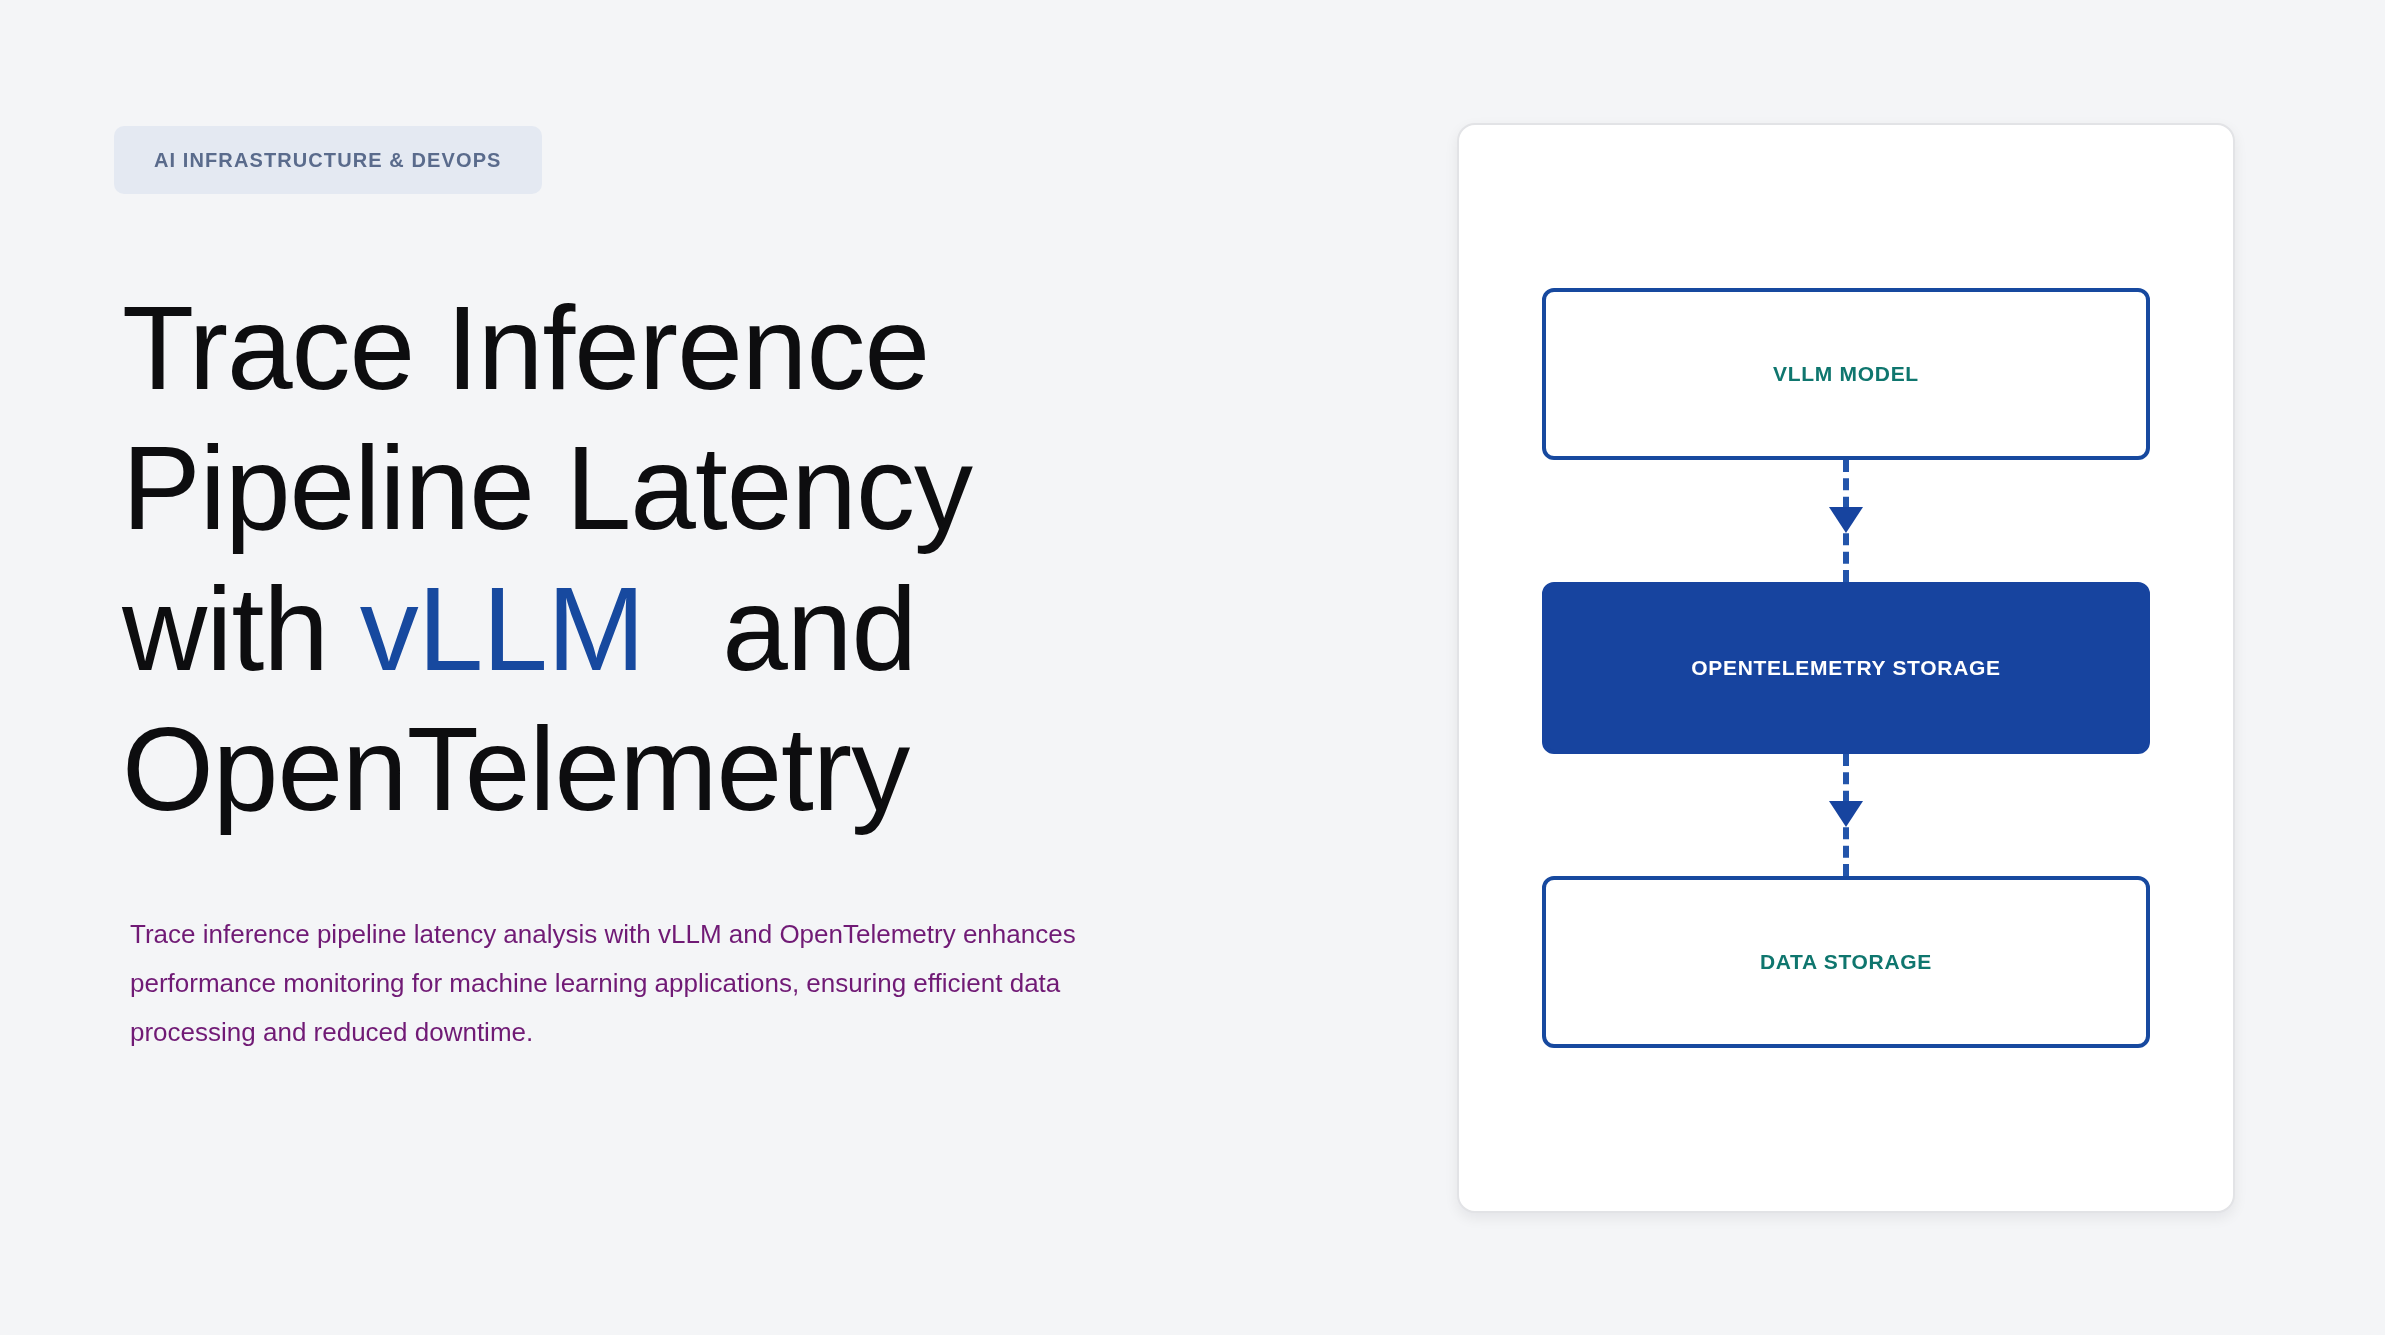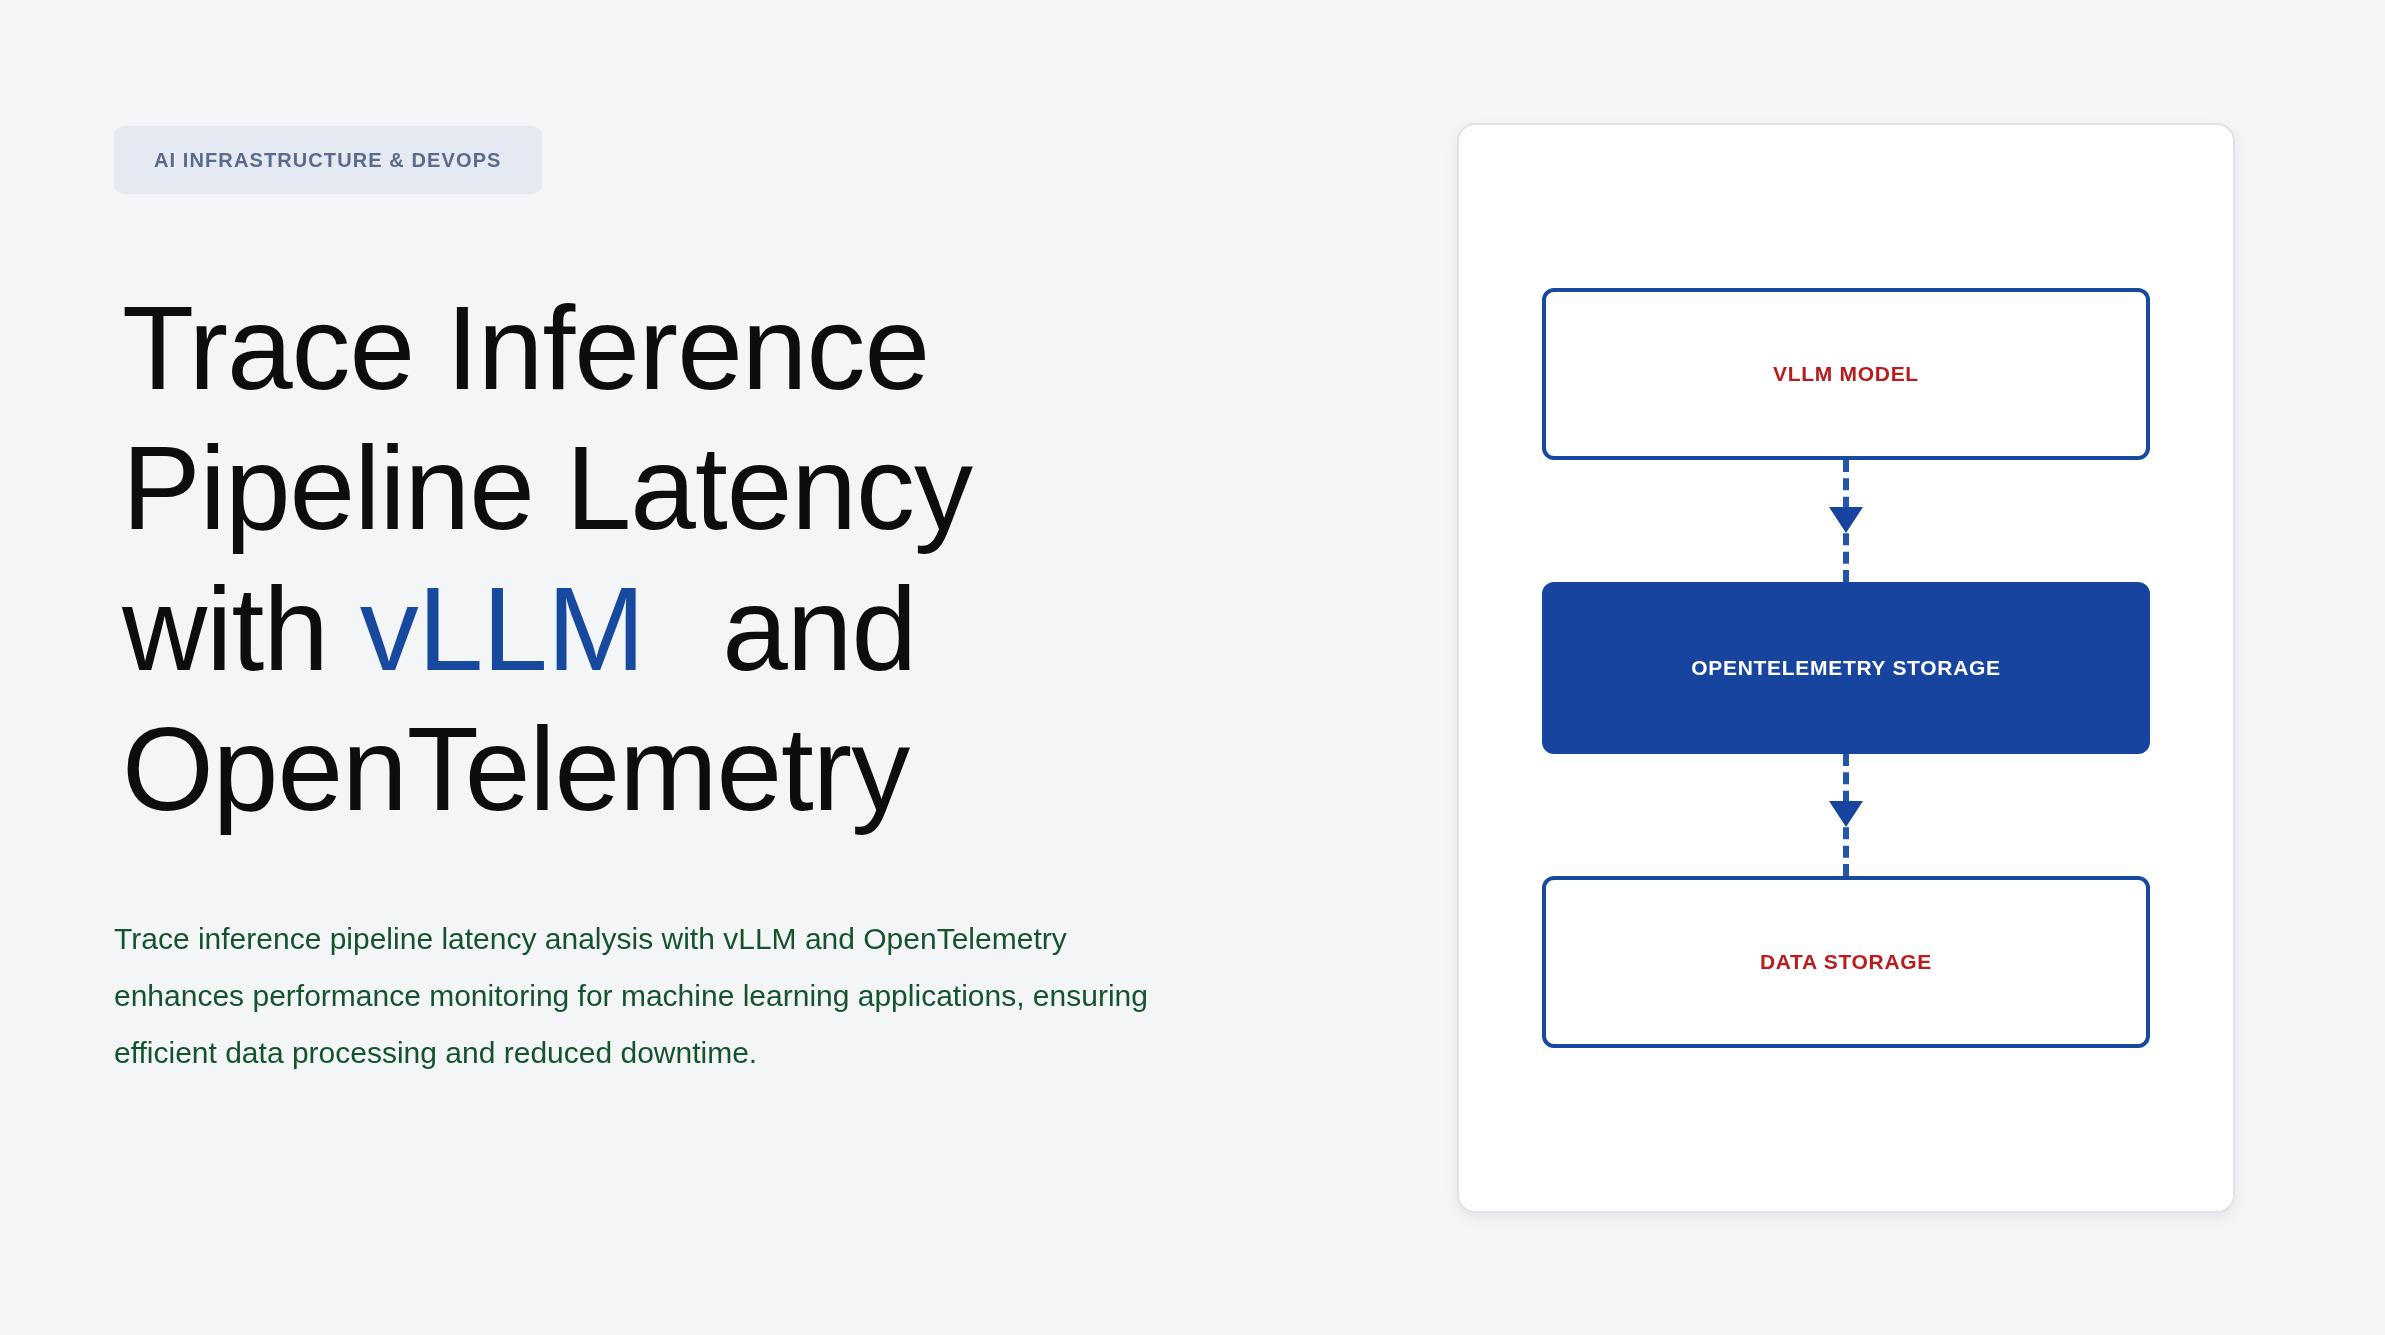--- a/index.html
+++ b/index.html
@@ -53,24 +53,24 @@
     letter-spacing: -1px;
     max-width: 1000px;
   }
 
   .headline .accent {
     color: #17499f;
     margin-right: 78px;
   }
 
   .lede {
-    margin: 0;
+    margin: 16px;
     margin-top: 70px;
-    color: #14532d;
-    font-size: 30px;
+    color: #701a75;
+    font-size: 26px;
     line-height: 1.9;
     max-width: 1060px;
   }
 
   
   .diagram-card {
     position: absolute;
     left: 1457px;
     top: 123px;
     width: 778px;
@@ -103,21 +103,21 @@
     justify-content: center;
     font-size: 21px;
     font-weight: bold;
     letter-spacing: 0.7px;
     text-align: center;
   }
 
   .node.outline {
     background: #ffffff;
     border: 4px solid #17499f;
-    color: #b91c1c;
+    color: #0f766e;
   }
 
   .node.filled {
     background: #17449f;
     border: 4px solid #17449f;
     color: #ffffff;
   }
 
   .connector {
     position: relative;

